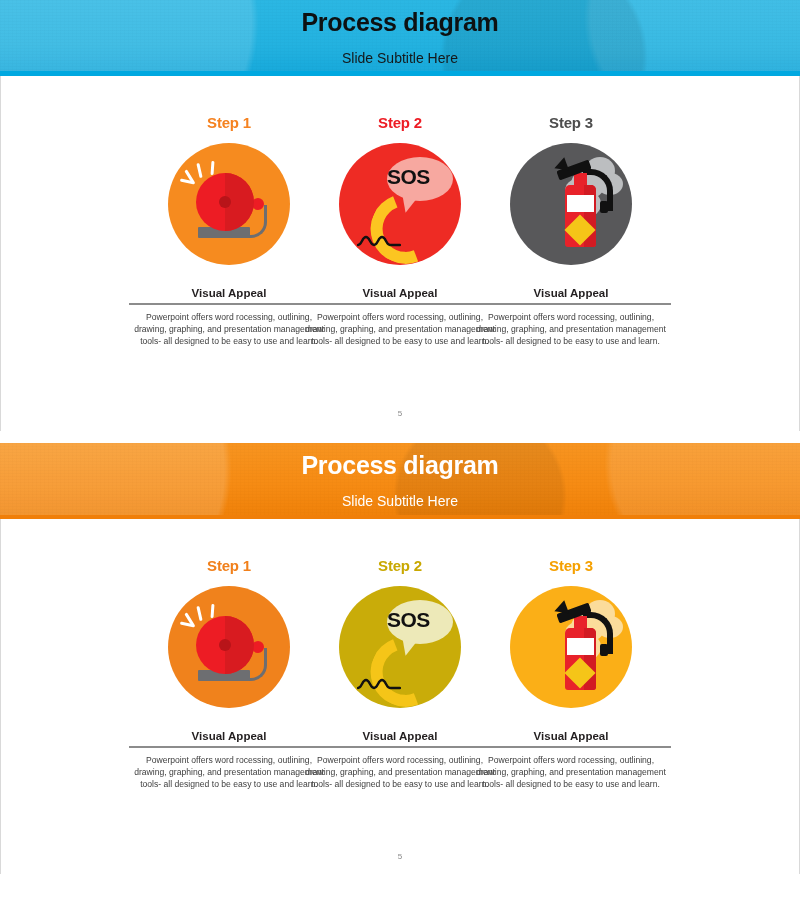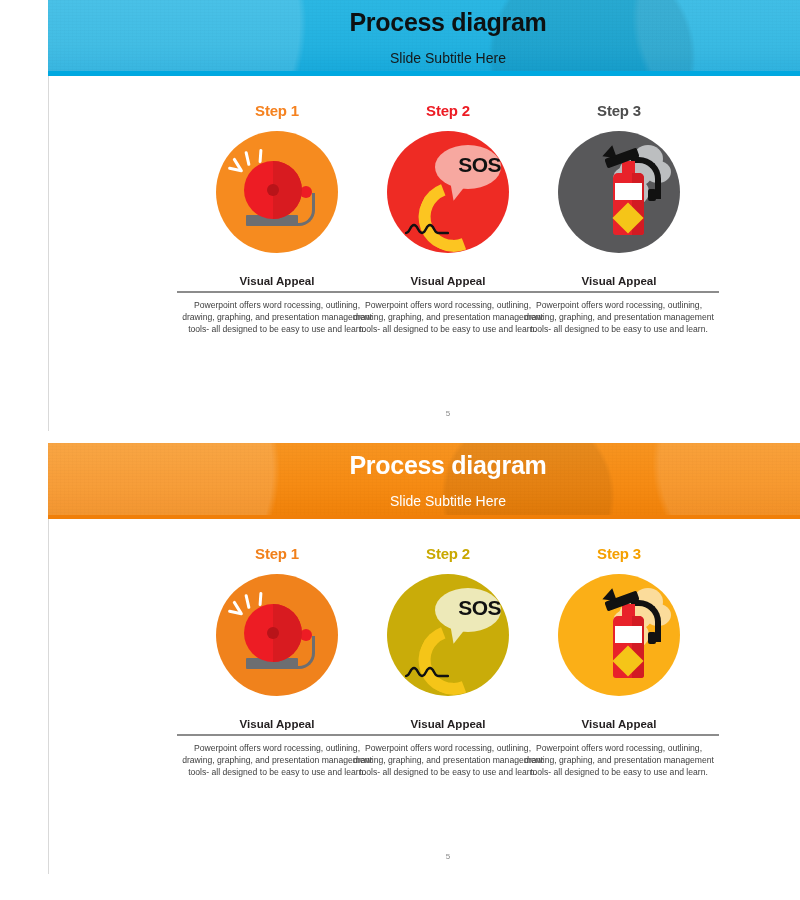--- a/index.html
+++ b/index.html
@@ -5,21 +5,21 @@
   html,body{margin:0;padding:0;}
   body{
     width:800px;height:900px;
     background:#ffffff;
     font-family:"Liberation Sans", sans-serif;
     overflow:hidden;
   }
   .page{position:relative;width:800px;height:900px;background:#fff;}
 
   
-  .slide{position:relative;width:736px;background:#fff;padding-left:48px;}
+  .slide{position:relative;width:736px;background:#fff;}
   .slide-body{position:relative;width:800px;height:355px;background:#fff;
               border-left:1px solid #d9d9d9;border-right:1px solid #d9d9d9;
               box-sizing:border-box;}
 
   
   .band{position:relative;width:800px;height:76px;overflow:hidden;
         display:flex;flex-direction:column;align-items:center;justify-content:center;}
   .band.cyan{background:
       radial-gradient(circle at 12% 30%, rgba(255,255,255,.14) 0 22%, rgba(0,0,0,0) 23%),
       radial-gradient(circle at 68% 75%, rgba(0,0,0,.08) 0 18%, rgba(0,0,0,0) 19%),
@@ -46,21 +46,21 @@
   .orange .band-title{color:#ffffff;}
   .orange .band-sub{color:#ffffff;}
 
   
   .cols{position:absolute;left:0;top:0;width:800px;height:355px;}
   .col{position:absolute;top:22px;width:206px;text-align:center;}
   .col.c1{left:125px;}
   .col.c2{left:296px;}
   .col.c3{left:467px;}
 
-  .step-label{font-size:15px;font-weight:bold;letter-spacing:-.2px;margin:4px 0 12px 0;}
+  .step-label{font-size:15px;font-weight:bold;letter-spacing:-.2px;margin:16px 0 12px 0;}
 
   .circle-wrap{width:122px;height:122px;margin:0 auto;position:relative;}
   .circle{width:122px;height:122px;border-radius:50%;position:relative;overflow:hidden;}
 
   .cap{margin-top:22px;padding:0 3px;}
   .cap-title{font-size:11.5px;font-weight:bold;color:#231f20;margin:0 0 4px 0;}
   .cap-rule{height:2px;background:#8c8c8c;margin:0 0 6px 0;}
   .cap-text{font-size:8.6px;line-height:1.42;color:#404040;text-align:center;margin:0;}
 
   
@@ -86,21 +86,21 @@
   .ray.r1{left:20px;top:26px;width:3px;height:15px;transform:rotate(-32deg);}
   .ray.r2{left:30px;top:20px;width:3px;height:15px;transform:rotate(-13deg);}
   .ray.r3{left:43px;top:18px;width:3px;height:14px;transform:rotate(4deg);}
   .ray.r4{left:12px;top:37px;width:15px;height:3px;transform:rotate(12deg);}
 
   
   .bubble{position:absolute;left:48px;top:14px;width:66px;height:44px;border-radius:50%;}
   .bubble-tail{position:absolute;left:60px;top:50px;width:0;height:0;
       border-left:9px solid transparent;border-right:9px solid transparent;
       border-top:20px solid;transform:rotate(14deg);}
-  .sos-text{position:absolute;left:48px;top:22px;width:66px;text-align:right;
+  .sos-text{position:absolute;left:48px;top:22px;width:66px;text-align:left;
       font-size:21px;font-weight:bold;color:#111;letter-spacing:-.5px;}
   .handset{position:absolute;left:36px;top:48px;width:52px;height:52px;
       transform:rotate(24deg);}
   .handset .arc{position:absolute;left:0;top:0;width:46px;height:46px;
       border:12px solid;border-radius:50%;
       border-right-color:transparent;border-top-color:transparent;}
   .cord{position:absolute;left:18px;top:92px;width:44px;height:12px;}
 
   
   .cloud{position:absolute;}

